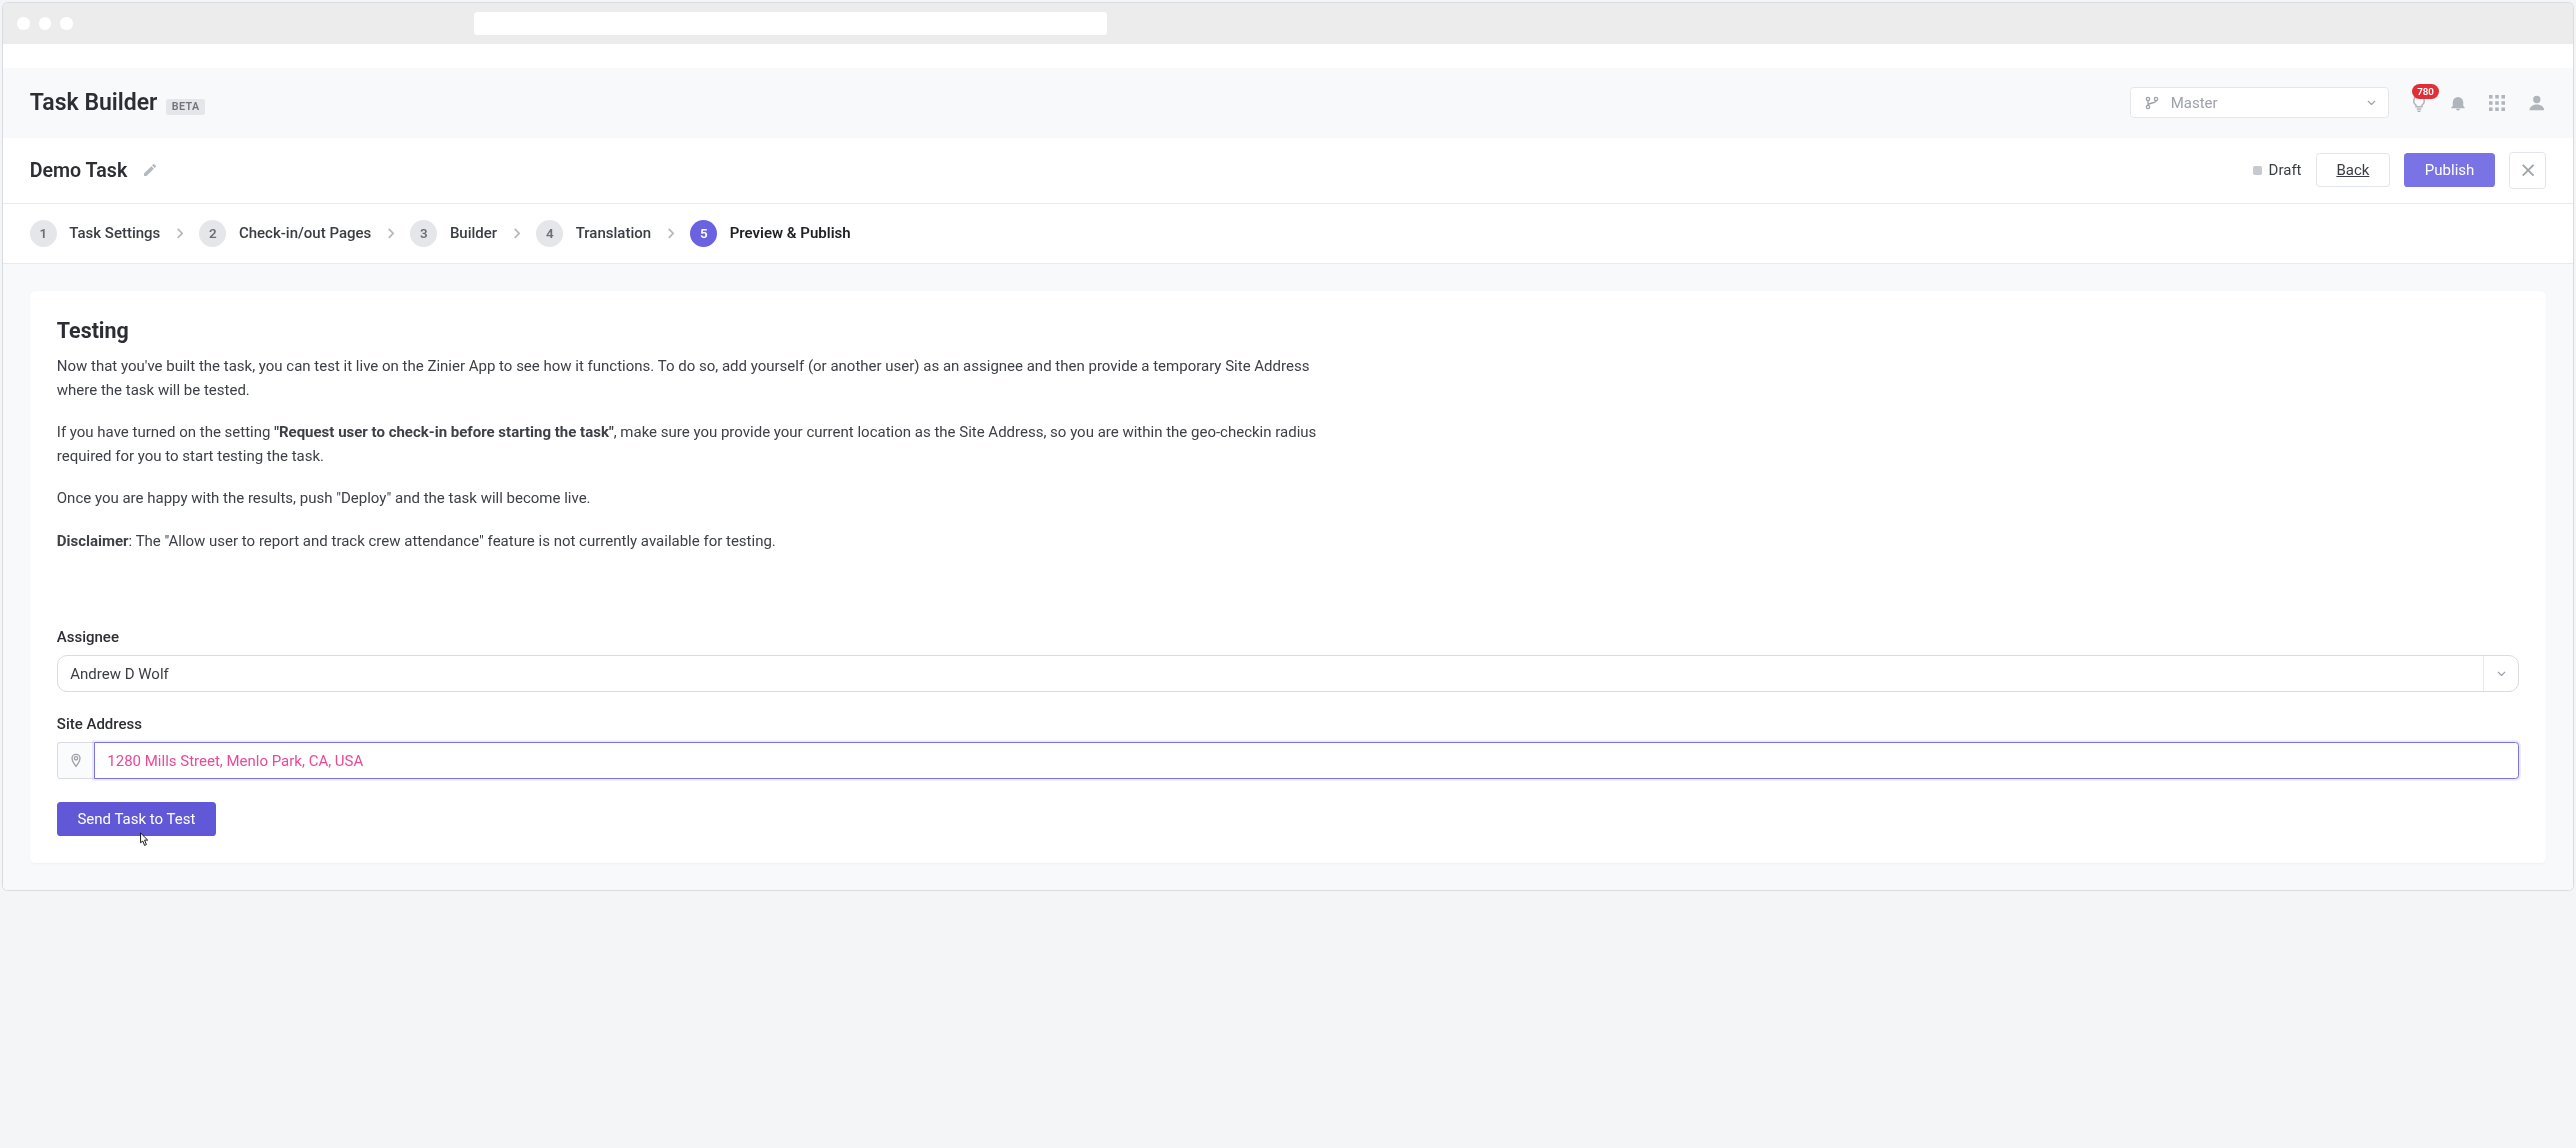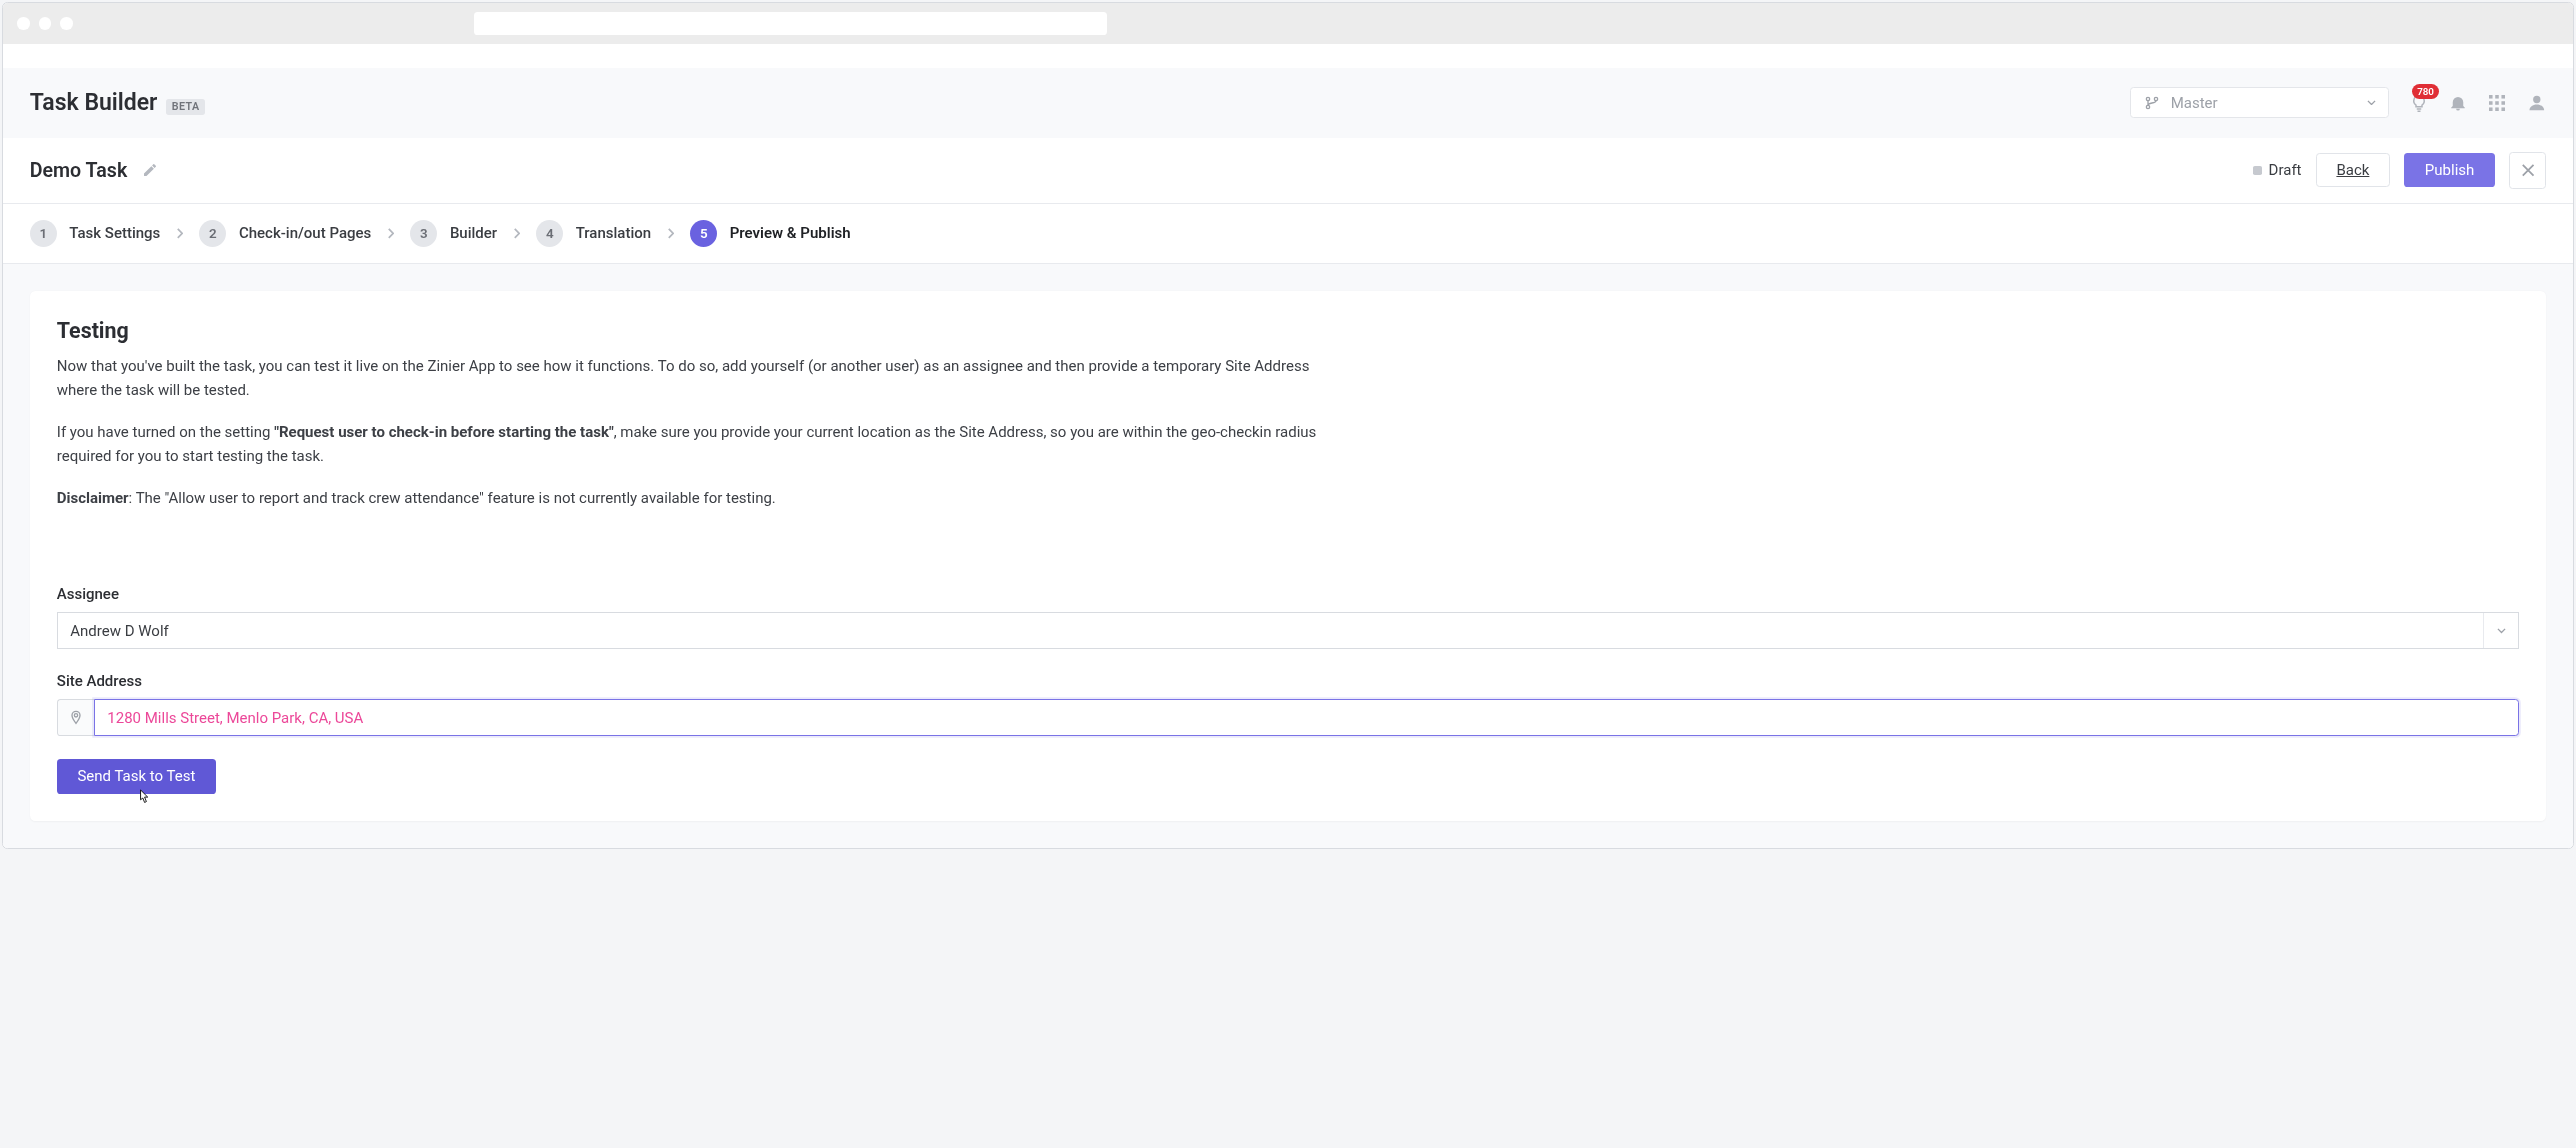--- a/index.html
+++ b/index.html
@@ -38,21 +38,21 @@
   .step-label.active { font-weight: 600; color: #1f2125; }
   .chev { color: #b4b8bf; }
   .content { background: #f8f9fb; padding: 27px; }
   .card { background: #fff; border-radius: 5.4px; padding: 27px; display: flex; gap: 55px; box-shadow: 0 0.9px 1.8px rgba(0,0,0,0.04); flex-direction: column; }
   .left-col { flex: 1; max-width: 52%; }
   .right-col { flex: 1; }
   .section-title { font-size: 21.4px; font-weight: 700; margin-bottom: 12.5px; }
   .body-text { font-size: 15px; line-height: 1.55; color: #3d4046; margin-bottom: 19.6px; }
   .bold { font-weight: 700; }
   .form-label { font-size: 15px; font-weight: 500; color: #2c2e33; margin-bottom: 9px; display: block; }
-  .select-field { width: 100%; border: 0.9px solid #d8dbe0; border-radius: 0; height: 37px; display: flex; align-items: center; justify-content: space-between; padding: 0 12.5px; font-size: 15px; color: #3a3d42; background: #fff; }
+  .select-field { width: 100%; border: 0.9px solid #d8dbe0; border-radius: 10px; height: 37px; display: flex; align-items: center; justify-content: space-between; padding: 0 12.5px; font-size: 15px; color: #3a3d42; background: #fff; }
   .select-caret-box { border-left: 0.9px solid #e8eaee; padding-left: 12.5px; height: 100%; display: flex; align-items: center; color: #9da1a8; }
   .input-group { display: flex; width: 100%; }
   .input-icon { width: 37px; height: 37px; border: 0.9px solid #d8dbe0; border-right: none; border-radius: 3.6px 0 0 3.6px; display: flex; align-items: center; justify-content: center; color: #9da1a8; background: #fafbfc; }
   .text-input { flex: 1; height: 37px; border: 0.9px solid #7a73e6; border-radius: 0 3.6px 3.6px 0; padding: 0 12.5px; font-size: 15px; color: #ec4899; outline: none; box-shadow: 0 0 0 1.8px rgba(122,115,230,0.15); }
   .form-group { margin-bottom: 23px; }
   .send-btn { position: relative; display: inline-block; }
   .cursor-ptr { position: absolute; bottom: -13.4px; left: 80px; }
   svg { display: block; }
 </style>
 </head>
@@ -191,20 +191,21 @@
   </div>
 
   <div class="content">
     <div class="card">
       <div class="left-col">
         <h2 class="section-title">Testing</h2>
         <p class="body-text">Now that you've built the task, you can test it live on the Zinier App to see how it functions. To do so, add yourself (or another user) as an assignee and then provide a temporary Site Address where the task will be tested.</p>
         <p class="body-text">
           <span>If you have turned on the setting </span><span class="bold">"Request user to check-in before starting the task"</span><span>, make sure you provide your current location as the Site Address, so you are within the geo-checkin radius required for you to start testing the task.</span>
         </p>
+        <p class="body-text">Once you are happy with the results, push "Deploy" and the task will become live.</p>
         <p class="body-text">
           <span class="bold">Disclaimer</span><span>: The "Allow user to report and track crew attendance" feature is not currently available for testing.</span>
         </p>
       </div>
       <div class="right-col">
         <div class="form-group">
           <label class="form-label">Assignee</label>
           <div class="select-field">
             <span>Andrew D Wolf</span>
             <span class="select-caret-box">

